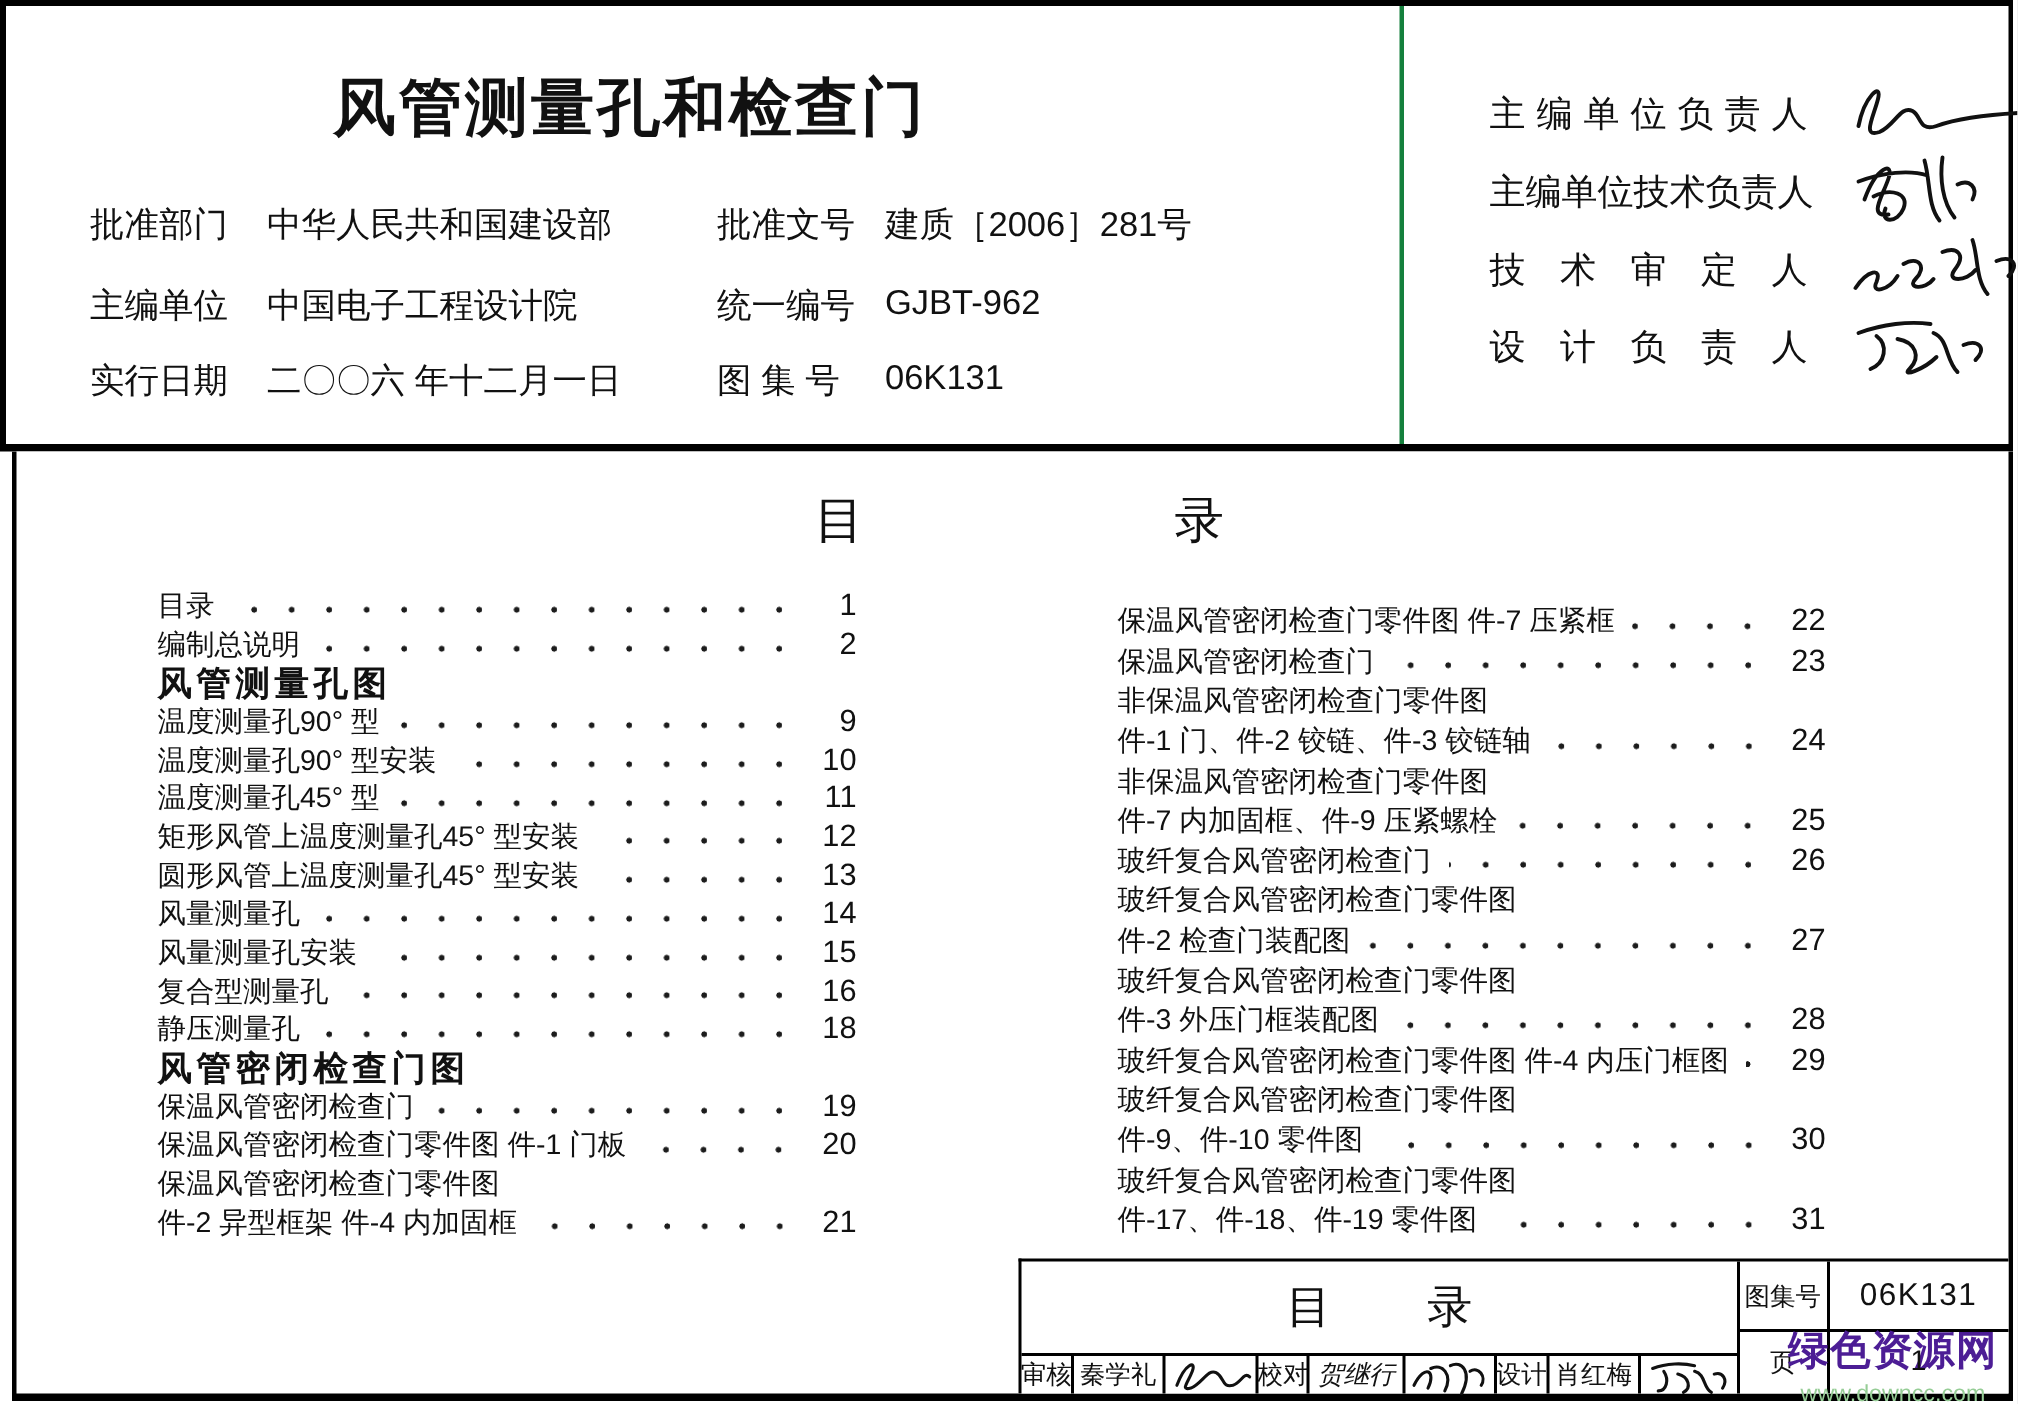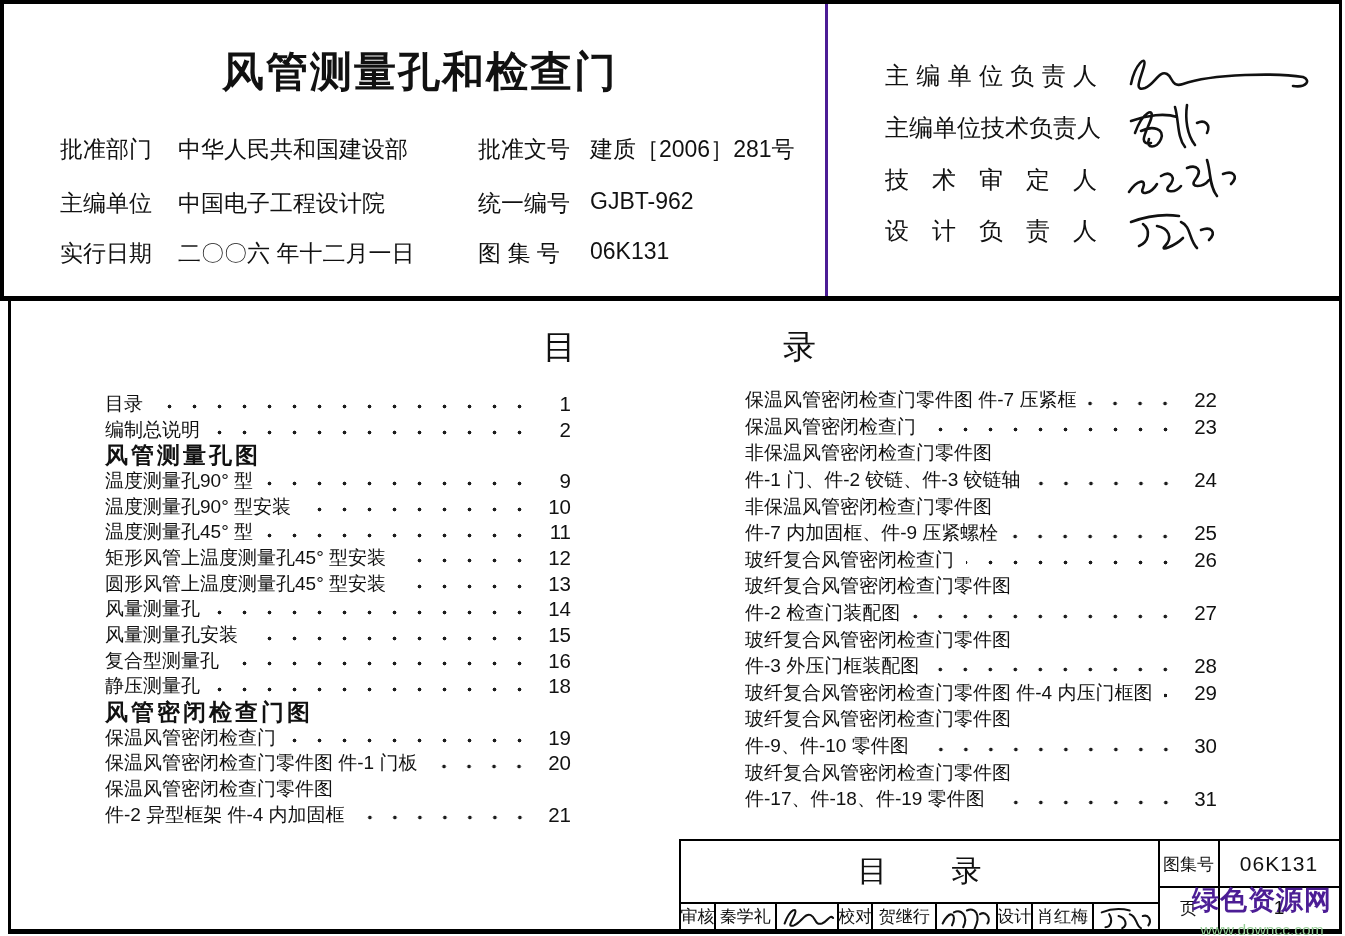--- a/index.html
+++ b/index.html
@@ -8,21 +8,21 @@
   .page {
     position:relative; width:1345px; height:936px; background:#fff;
     color:#111; overflow:hidden;
   }
   
   .top-section {
     position:absolute; left:0; top:0; width:1342px; height:301px;
     border-top:4px solid #000; border-left:4px solid #000; border-right:3px solid #000;
     border-bottom:5px solid #000; display:flex; background:#fff;
   }
-  .header-left { position:relative; width:824px; border-right:3px solid #4c1d95; }
+  .header-left { position:relative; width:932px; border-right:3px solid #15803d; }
   .header-right { position:relative; flex:1; }
   .doc-title {
     position:absolute; left:218px; top:40px;
     font-size:42px; font-weight:bold; letter-spacing:2px; white-space:nowrap;
   }
   .meta-row { position:absolute; left:0; width:100%; height:30px; font-size:23px; white-space:nowrap; }
   .meta-row span { position:absolute; top:0; }
   .meta-label1 { left:56px; }
   .meta-value1 { left:174px; }
   .meta-label2 { left:474px; }
@@ -40,21 +40,21 @@
     position:absolute; left:8px; top:301px; width:1334px; height:633px;
     border-left:3px solid #000; border-right:3px solid #000; border-bottom:5px solid #000;
     background:#fff;
   }
   .toc-heading { position:absolute; left:0; top:24px; width:100%; height:40px; }
   .toc-heading span { position:absolute; font-size:33px; }
   .toc-heading .h1c { left:532px; }
   .toc-heading .h2c { left:772px; }
   .toc-col { position:absolute; display:flex; flex-direction:column; }
   .toc-col-left  { left:94px;  top:90px; width:466px; }
-  .toc-col-right { left:734px; top:86px; width:472px;justify-content:center; }
+  .toc-col-right { left:734px; top:100px; width:472px;justify-content:center; }
   .toc-row { display:flex; align-items:center; height:25.7px; font-size:19px; white-space:nowrap; }
   .toc-col-right .toc-row { height:26.6px; }
   .toc-row.section { font-size:23px; font-weight:bold; letter-spacing:3px; }
   .toc-text { flex:none; }
   .leader {
     flex:1; height:7px; margin:6px 4px 0 12px;
     background-image:radial-gradient(circle at 3.5px 3.5px,#1c1c1c 1.8px,transparent 2.1px);
     background-size:25px 7px; background-repeat:repeat-x; background-position:right center;
   }
   .pageno { flex:none; min-width:26px; text-align:right; font-size:20.5px; }
@@ -320,21 +320,21 @@
 
       <div class="tb-bottom-left">
         <div class="tb-cell" style="width:35px;">审核</div>
         <div class="tb-cell" style="width:61px;">秦学礼</div>
         <div class="tb-cell" style="width:63px;">
           <svg class="sig-svg" width="58" height="28" viewBox="0 0 60 30">
             <path d="M6,22 C12,6 20,4 17,12 C14,20 8,26 16,24 C24,21 28,10 34,13 C40,16 38,24 46,22 C52,20 54,12 58,16"></path>
           </svg>
         </div>
         <div class="tb-cell" style="width:34px;">校对</div>
-        <div class="tb-cell" style="width:64px;">贺继行</div>
+        <div class="tb-cell" style="width:64px;font-style:italic;">贺继行</div>
         <div class="tb-cell" style="width:61px;">
           <svg class="sig-svg" width="56" height="28" viewBox="0 0 58 30">
             <path d="M4,22 C12,6 20,12 14,24 M16,10 C24,6 32,14 26,26 M30,8 C38,4 46,12 38,28 M44,12 C50,8 56,16 52,22"></path>
           </svg>
         </div>
         <div class="tb-cell" style="width:35px;">设计</div>
         <div class="tb-cell" style="width:62px;">肖红梅</div>
         <div class="tb-cell last" style="width:64px;">
           <svg class="sig-svg" width="58" height="28" viewBox="0 0 60 30">
             <path d="M4,10 C14,6 26,6 34,8 M12,12 C16,18 14,26 8,26 M22,14 C30,16 32,24 26,27 M34,12 C42,14 40,24 46,27 M48,14 C54,12 58,18 54,24"></path>

